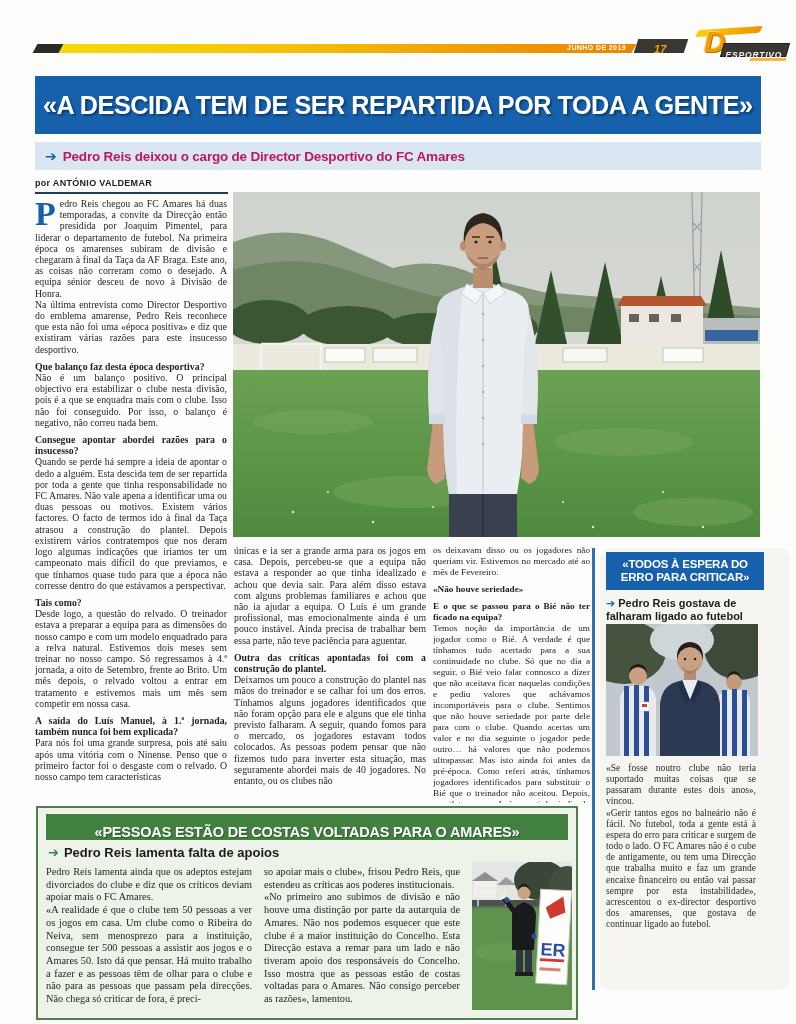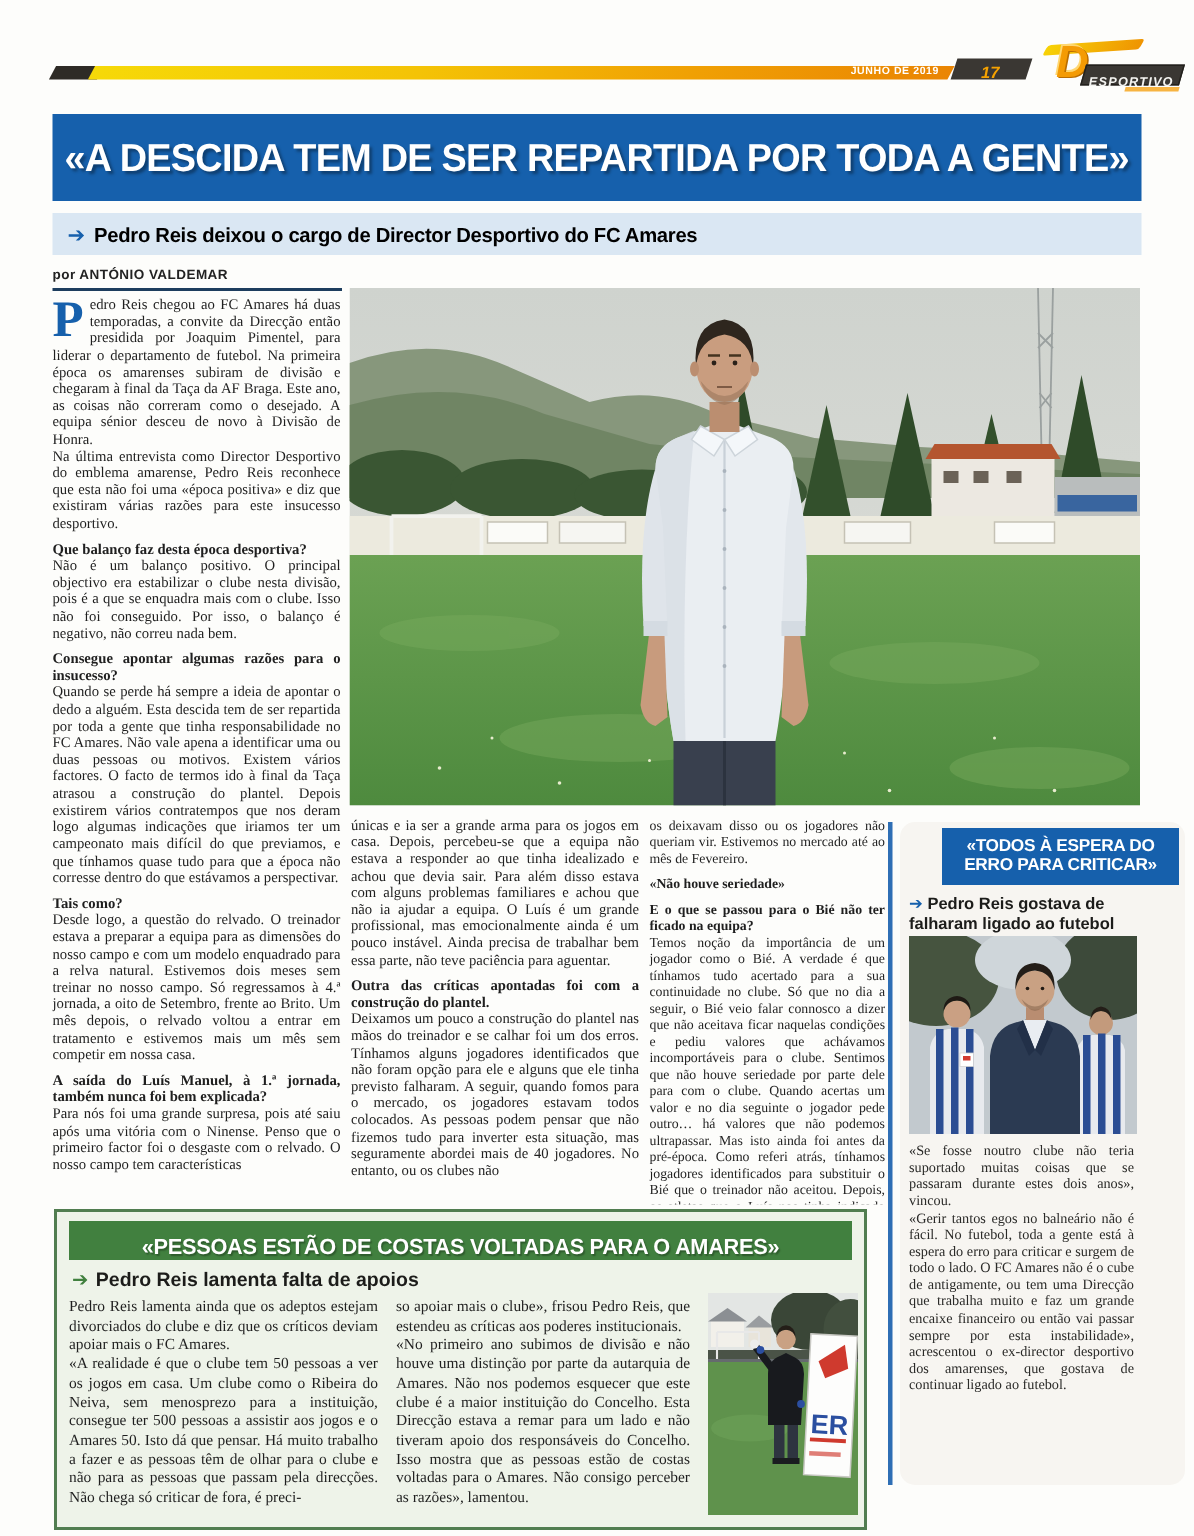--- a/index.html
+++ b/index.html
@@ -30,42 +30,42 @@
   .logo-sub{position:absolute;left:60px;top:32px;width:36px;height:3px;background:#f49b04;opacity:.75;transform:skewX(-16deg);}
 
   
   .headline-box{position:absolute;left:35px;top:76px;width:726px;height:58px;background:#1660ac;
       display:flex;align-items:center;justify-content:center;}
   .headline{font:bold 26px/30px "Liberation Sans","DejaVu Sans",sans-serif;color:#fff;letter-spacing:-.5px;
       transform:scaleX(.97);white-space:nowrap;text-shadow:2px 2px 2px rgba(0,0,0,.35);}
   .kicker-bar{position:absolute;left:35px;top:142px;width:726px;height:28px;background:#dae7f3;
       display:flex;align-items:center;}
   .kicker-bar .arrow{font:bold 14px "Liberation Sans","DejaVu Sans",sans-serif;color:#1660ac;margin:0 6px 0 10px;}
-  .kicker-text{font:bold 13.5px "Liberation Sans","DejaVu Sans",sans-serif;color:#000000;letter-spacing:-.2px;}
+  .kicker-text{font:bold 13.5px "Liberation Sans","DejaVu Sans",sans-serif;color:#be185d;letter-spacing:-.2px;}
 
   .byline{position:absolute;left:35px;top:178px;width:193px;padding-right:12px;box-sizing:border-box;
       font:bold 9px "Liberation Sans","DejaVu Sans",sans-serif;color:#222;letter-spacing:.3px;}
   .byline-rule{position:absolute;left:35px;top:192px;width:193px;height:2px;background:#1d3d5e;}
 
   
   .col{position:absolute;font-size:9.8px;line-height:11.2px;text-align:justify;overflow:hidden;}
   .col p{margin:0;}
   .col .p-question{font-weight:bold;margin-top:6px;}
   .col1{left:35px;top:198px;width:192px;height:606px;}
   .col2{left:234px;top:545px;width:192px;height:258px;}
   .col3{left:433px;top:545px;width:157px;height:258px;font-size:9.2px;line-height:11px;}
   .dropcap{float:left;font:bold 34px/27px "Liberation Serif","DejaVu Serif",serif;color:#1660ac;padding:2px 4px 0 0;}
 
   .main-photo{position:absolute;left:233px;top:192px;width:527px;height:345px;}
 
   
   .side-vline{position:absolute;left:592px;top:548px;width:3px;height:442px;background:#2f6fb5;}
   .side-panel{position:absolute;left:600px;top:548px;width:190px;height:442px;background:#f7f5f1;border-radius:10px;}
   .side-head{position:absolute;left:606px;top:552px;width:158px;height:38px;background:#1660ac;
-      display:flex;align-items:center;justify-content:flex-start;text-align:center;margin-left:22px;}
+      display:flex;align-items:center;justify-content:flex-start;text-align:center;}
   .side-head span{font:bold 11.5px/13px "Liberation Sans","DejaVu Sans",sans-serif;color:#fff;letter-spacing:-.2px;}
   .side-kicker{position:absolute;left:606px;top:597px;width:172px;
       font:bold 11px/13px "Liberation Sans","DejaVu Sans",sans-serif;color:#1c1c1a;}
   .side-kicker .arrow{color:#1660ac;}
   .side-photo{position:absolute;left:606px;top:624px;width:152px;height:132px;}
   .side-text{position:absolute;left:606px;top:763px;width:150px;height:224px;overflow:hidden;
       font-size:9.5px;line-height:11.15px;text-align:justify;color:#2a2a28;}
   .side-text p{margin:0;}
 
   
@@ -112,21 +112,21 @@
   </div>
   <div class="byline">por ANTÓNIO VALDEMAR</div>
   <div class="byline-rule"></div>
 
   <div class="col col1">
 
   <p class="para p-lead"><span class="dropcap">P</span>edro Reis chegou ao FC Amares há duas temporadas, a convite da Direcção então presidida por Joaquim Pimentel, para liderar o departamento de futebol. Na primeira época os amarenses subiram de divisão e chegaram à final da Taça da AF Braga. Este ano, as coisas não correram como o desejado. A equipa sénior desceu de novo à Divisão de Honra.</p>
       <p class="para p-body">Na última entrevista como Director Desportivo do emblema amarense, Pedro Reis reconhece que esta não foi uma «época positiva» e diz que existiram várias razões para este insucesso desportivo.</p>
       <p class="para p-question">Que balanço faz desta época desportiva?</p>
       <p class="para p-body">Não é um balanço positivo. O principal objectivo era estabilizar o clube nesta divisão, pois é a que se enquadra mais com o clube. Isso não foi conseguido. Por isso, o balanço é negativo, não correu nada bem.</p>
-      <p class="para p-question">Consegue apontar algumas razões para o insucesso?</p>
+      <p class="para p-question">Consegue apontar abordei razões para o insucesso?</p>
       <p class="para p-body">Quando se perde há sempre a ideia de apontar o dedo a alguém. Esta descida tem de ser repartida por toda a gente que tinha responsabilidade no FC Amares. Não vale apena a identificar uma ou duas pessoas ou motivos. Existem vários factores. O facto de termos ido à final da Taça atrasou a construção do plantel. Depois existirem vários contratempos que nos deram logo algumas indicações que iriamos ter um campeonato mais difícil do que previamos, e que tínhamos quase tudo para que a época não corresse dentro do que estávamos a perspectivar.</p>
       <p class="para p-question">Tais como?</p>
       <p class="para p-body">Desde logo, a questão do relvado. O treinador estava a preparar a equipa para as dimensões do nosso campo e com um modelo enquadrado para a relva natural. Estivemos dois meses sem treinar no nosso campo. Só regressamos à 4.ª jornada, a oito de Setembro, frente ao Brito. Um mês depois, o relvado voltou a entrar em tratamento e estivemos mais um mês sem competir em nossa casa.</p>
       <p class="para p-question">A saída do Luís Manuel, à 1.ª jornada, também nunca foi bem explicada?</p>
       <p class="para p-body">Para nós foi uma grande surpresa, pois até saiu após uma vitória com o Ninense. Penso que o primeiro factor foi o desgaste com o relvado. O nosso campo tem características</p>
     </div>
   <div class="col col2">
 
   <p class="para p-body">únicas e ia ser a grande arma para os jogos em casa. Depois, percebeu-se que a equipa não estava a responder ao que tinha idealizado e achou que devia sair. Para além disso estava com alguns problemas familiares e achou que não ia ajudar a equipa. O Luís é um grande profissional, mas emocionalmente ainda é um pouco instável. Ainda precisa de trabalhar bem essa parte, não teve paciência para aguentar.</p>
       <p class="para p-question">Outra das críticas apontadas foi com a construção do plantel.</p>

